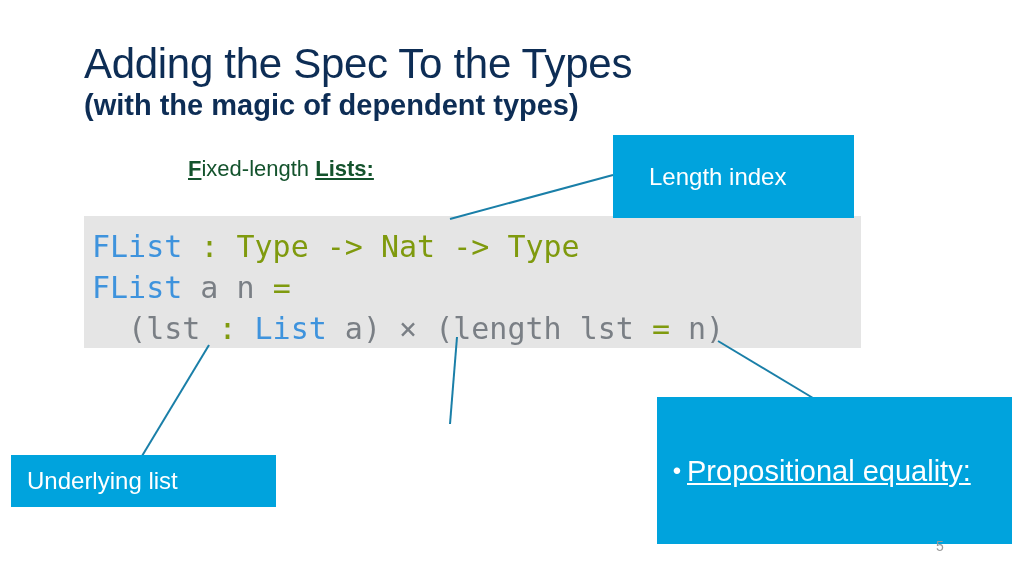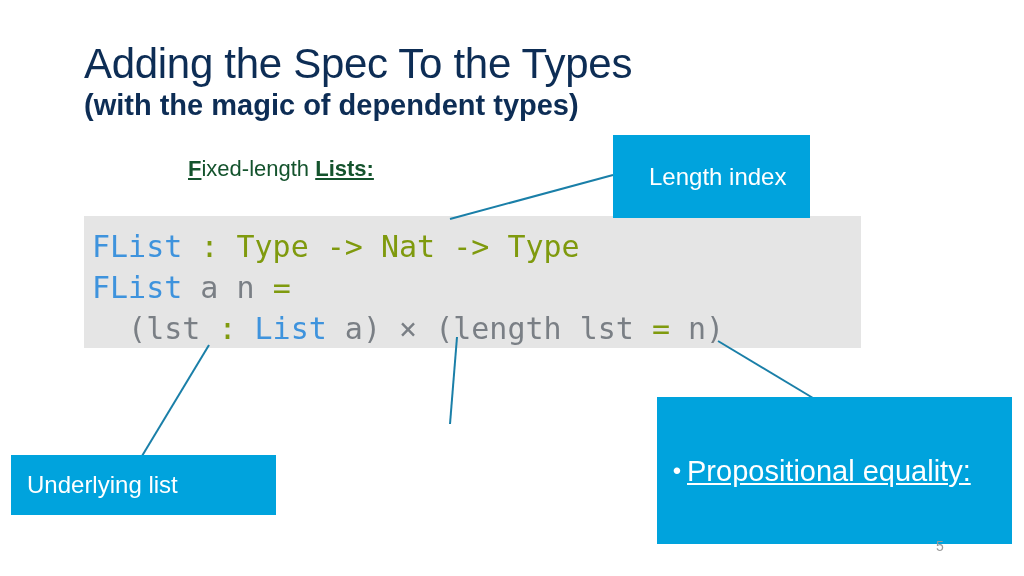--- a/index.html
+++ b/index.html
@@ -91,29 +91,29 @@
     color: #ffffff;
     box-sizing: border-box;
     display: flex;
     align-items: center;
   }
   .callout .ctext {
     font-size: 24px;
     line-height: 1.25;
   }
   #callout-length-index {
-    left: 613px; top: 135px; width: 197px; height: 83px;
+    left: 613px; top: 135px; width: 241px; height: 83px;
     padding-left: 36px;
   }
   #callout-dependent-pair {
     left: 321px; top: 423px; width: 263px; height: 57px;
     padding-left: 15px;
   }
   #callout-underlying-list {
-    left: 11px; top: 455px; width: 265px; height: 60px;
+    left: 11px; top: 455px; width: 265px; height: 52px;
     padding-left: 16px;
   }
   #callout-propositional {
     left: 657px; top: 397px; width: 355px; height: 147px;
     padding: 0 0 0 10px;
     align-items: center;
   }
   #callout-propositional .bullet-row {
     display: flex;
     align-items: flex-start;

